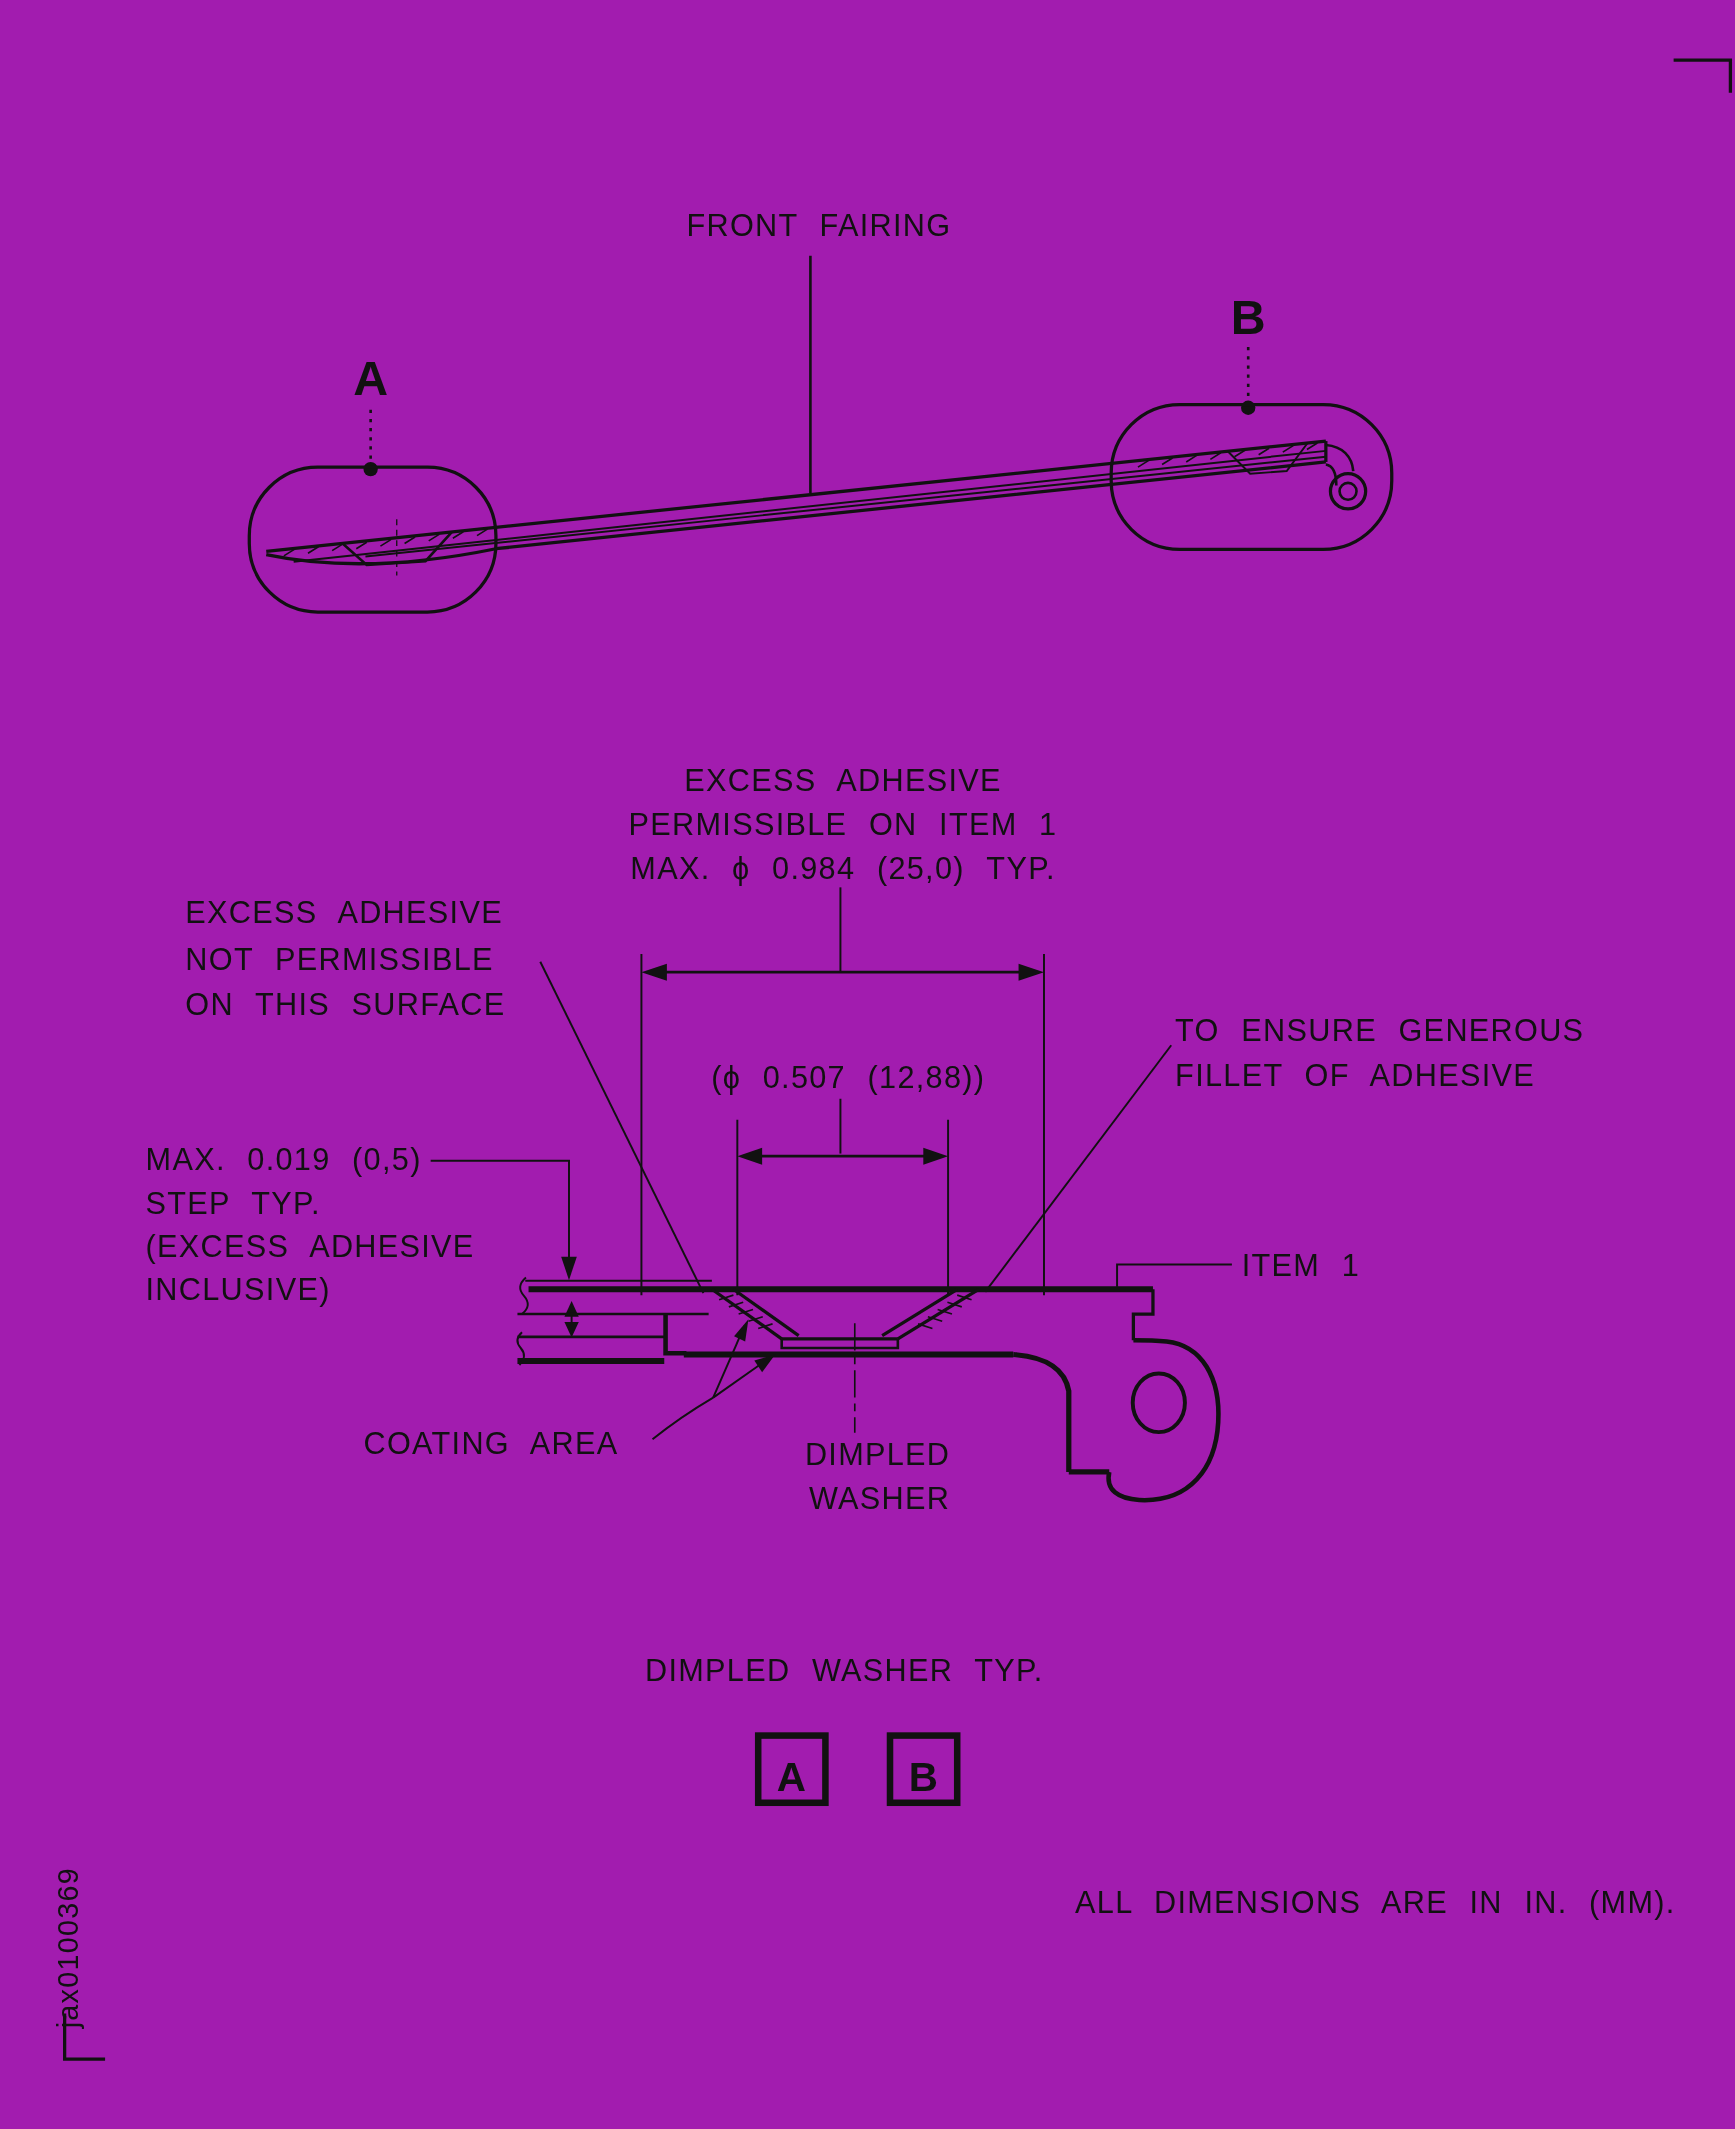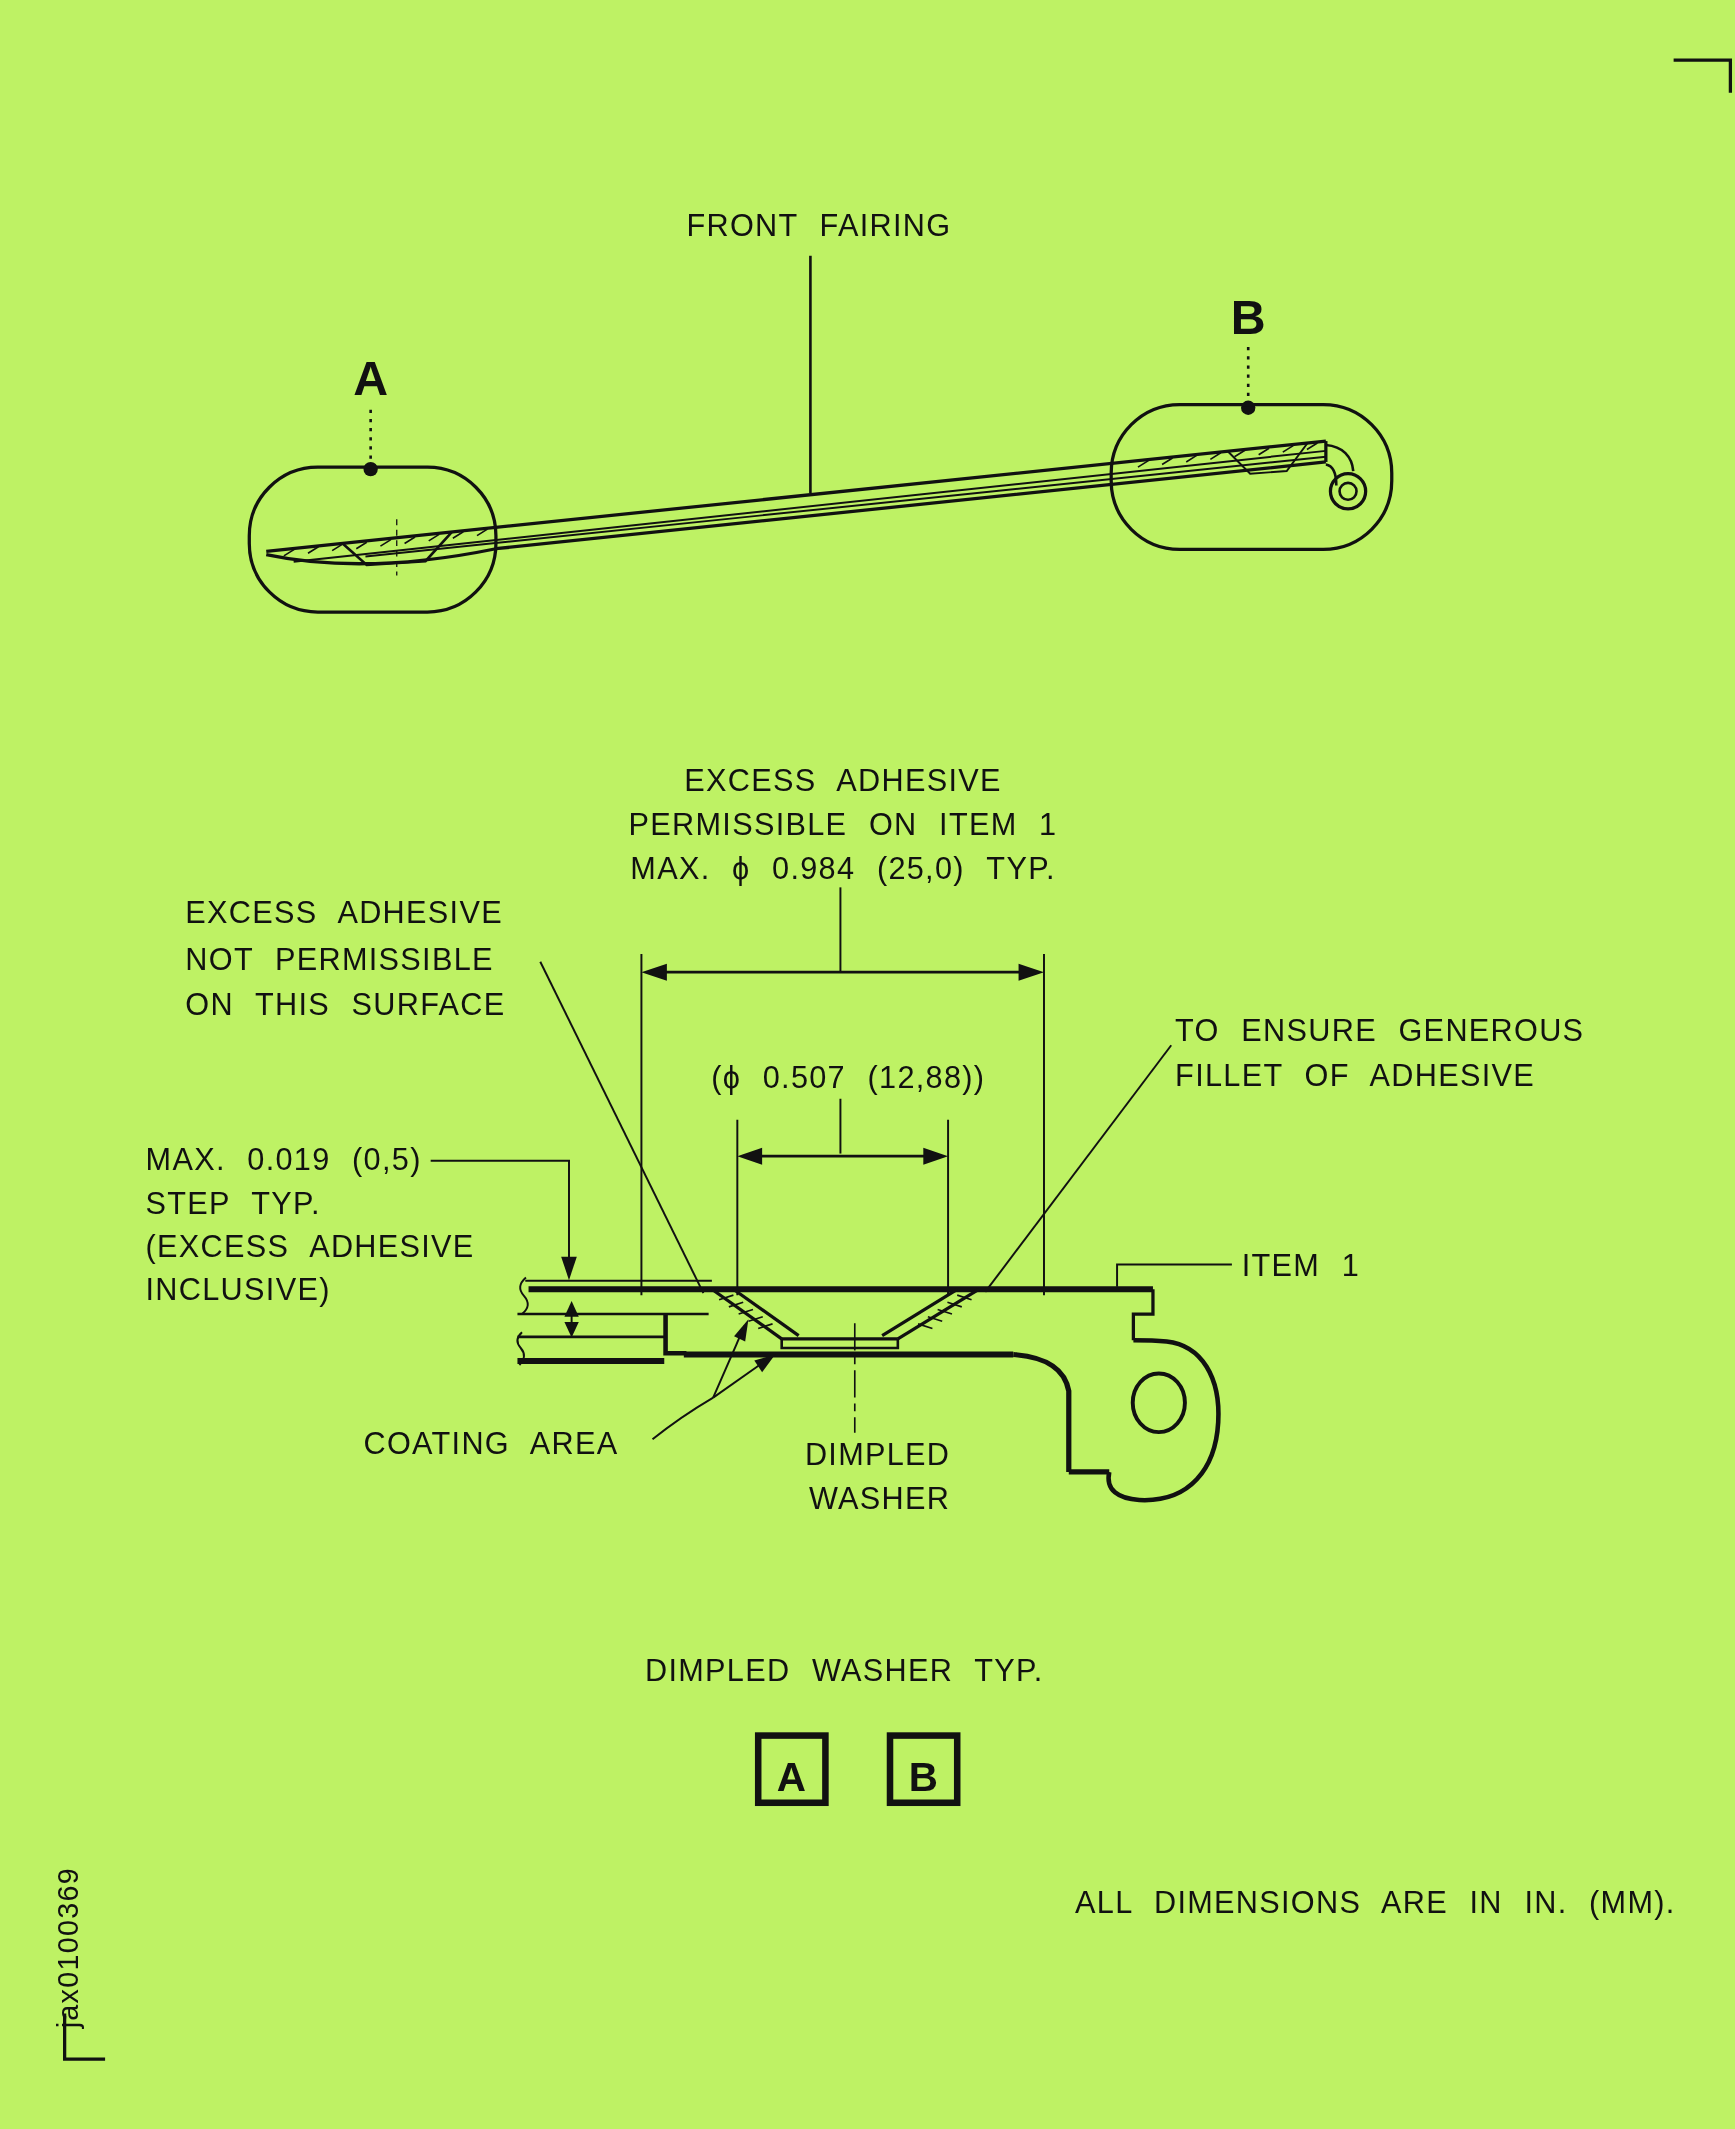--- a/index.html
+++ b/index.html
@@ -1,20 +1,20 @@
 <!DOCTYPE html>
 <html style="font-size:10.4px"><head>
 <meta charset="utf-8">
 <style>
   html,body{margin:0;padding:0;background:#e8e8e8;}
   .sheet{
     position:relative;
     width:1735px;height:2129px;
     margin:0 auto;
-    background:#bef264;
+    background:#a21caf;
     font-family:"Liberation Sans", sans-serif;
   }
   svg{display:block;}
   .ln{stroke:#111;fill:none;}
   .ink{fill:#111;stroke:none;}
   text{
     fill:#111;
     font-family:"Liberation Sans", sans-serif;
     letter-spacing:2px;
     word-spacing:18px;

